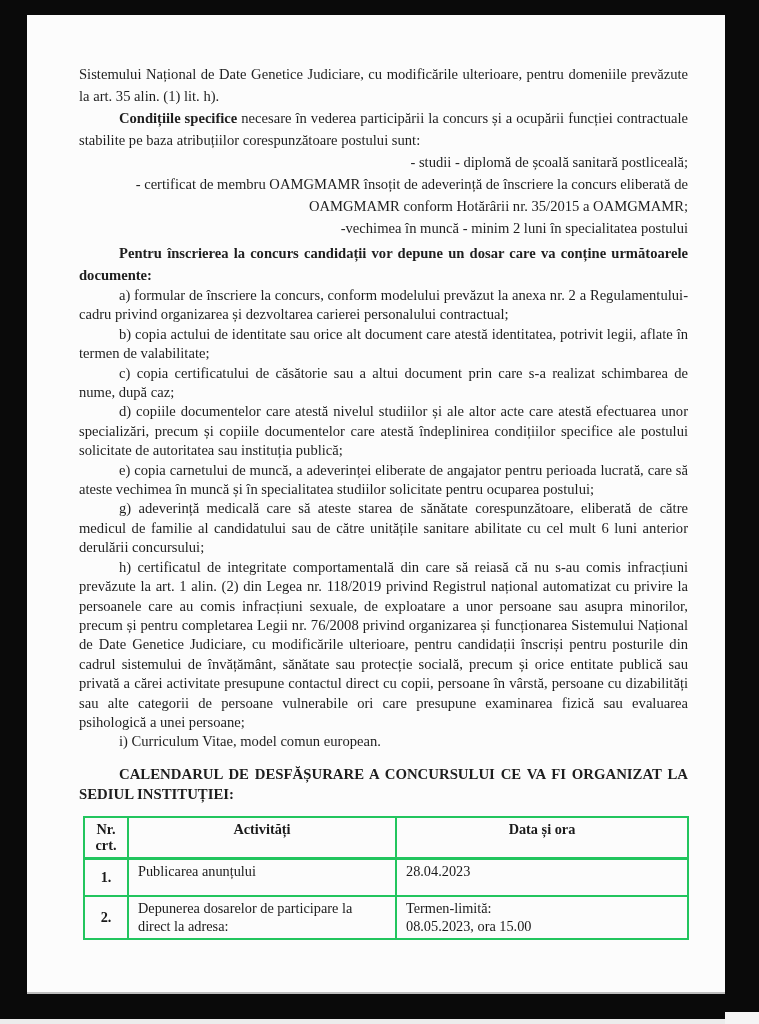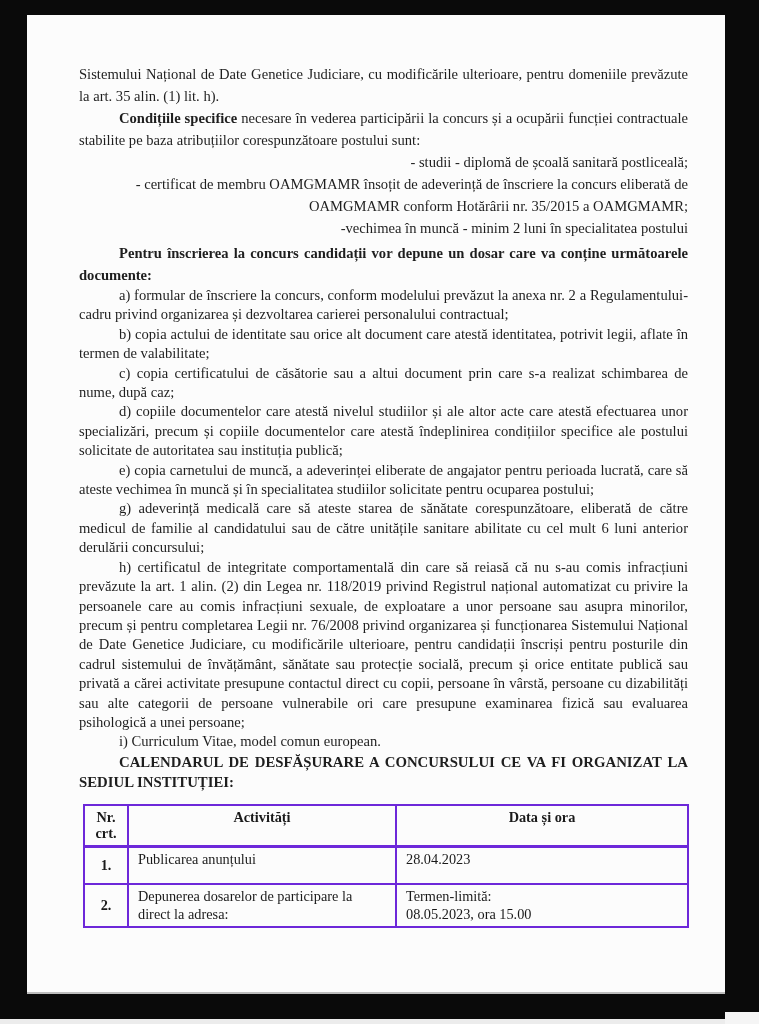--- a/index.html
+++ b/index.html
@@ -57,36 +57,37 @@
     margin-top: 12px;
     font-weight: bold;
     line-height: 20px;
     font-size: 14.8px;
   }
   .cal-title .l1 {
     display: block;
     text-indent: 40px;
     text-align: justify;
     text-align-last: justify;
+    margin-top: 12px;
   }
   .cal-title .l2 { display: block; text-align: left; }
   table.cal-table {
     border-collapse: collapse;
     table-layout: fixed;
     width: 604px;
     margin: 12px 0 0 4px;
     font-size: 14.3px;
     line-height: 18.5px;
     color: #1a1a1a;
   }
   .cal-table col.c-nr   { width: 44px; }
   .cal-table col.c-act  { width: 268px; }
   .cal-table col.c-date { width: 292px; }
   .cal-table th, .cal-table td {
-    border: 2px solid #6d28d9;
+    border: 2px solid #22c55e;
     padding: 2px 9px;
     vertical-align: top;
     text-align: left;
   }
   .cal-table thead th {
     font-weight: bold;
     text-align: center;
     line-height: 16.5px;
     padding: 3px 4px;
     border-bottom-width: 3px;

